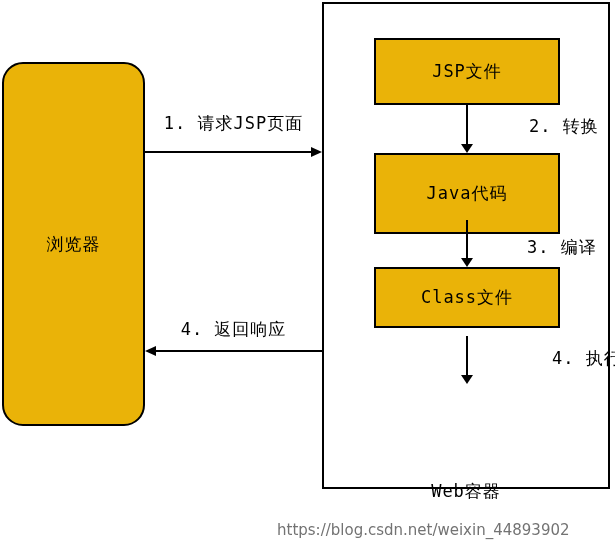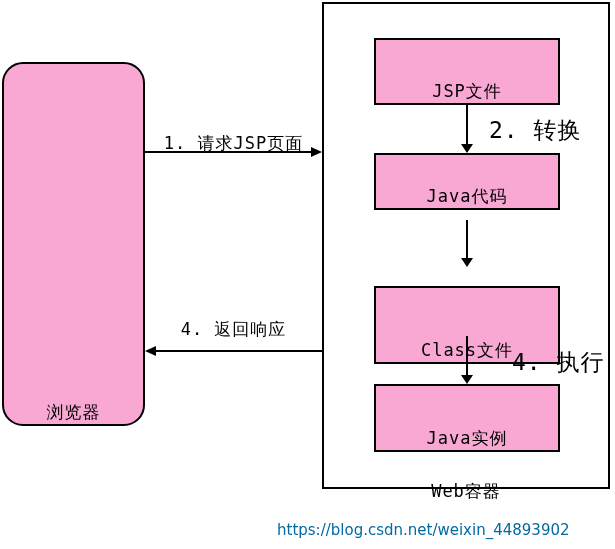--- a/index.html
+++ b/index.html
@@ -8,24 +8,24 @@
     width: 615px;
     height: 549px;
     background: #ffffff;
     font-family: "DejaVu Sans Mono", "Liberation Mono", monospace;
     color: #000000;
     overflow: hidden;
   }
   .box {
     position: absolute;
     border: 2px solid #000000;
-    background: #f9a8d4;
+    background: #eab308;
     box-sizing: border-box;
     display: flex;
-    align-items: flex-end;
+    align-items: center;
     justify-content: center;
     font-size: 17px;
     letter-spacing: 1px;
   }
   .outer-box {
     position: absolute;
     border: 2px solid #000000;
     background: #ffffff;
     box-sizing: border-box;
   }
@@ -44,23 +44,24 @@
     border-left: 11px solid #000000;
   }
   .arrowhead-left {
     position: absolute; width: 0; height: 0;
     border-top: 5px solid transparent;
     border-bottom: 5px solid transparent;
     border-right: 11px solid #000000;
   }
   .arrow-label {
     position: absolute;
-    font-size: 23px;
+    font-size: 17px;
     letter-spacing: 1px;
     white-space: nowrap;
+    margin-left: 40px;
   }
   .centered-label {
     position: absolute;
     font-size: 17px;
     letter-spacing: 1px;
     text-align: center;
     white-space: nowrap;
   }
   .watermark {
     position: absolute;
@@ -77,48 +78,46 @@
   <div class="box" style="left:2px; top:62px; width:143px; height:364px;border-radius:21px;">
     <span>浏览器</span>
   </div>
 
   <div class="outer-box" style="left:322px; top:2px; width:288px; height:487px;"></div>
 
   <div class="box" style="left:374px; top:38px; width:186px; height:67px;">
     <span>JSP文件</span>
   </div>
 
-  <div class="box" style="left:374px; top:153px; width:186px; height:57px;">
+  <div class="box" style="left:374px; top:153px; width:186px; height:81px;">
     <span>Java代码</span>
   </div>
 
-  <div class="box" style="left:374px; top:267px; width:186px; height:78px;margin-top:19px;">
+  <div class="box" style="left:374px; top:267px; width:186px; height:61px;">
     <span>Class文件</span>
   </div>
 
-  <div class="box" style="left:374px; top:384px; width:186px; height:68px;">
-    <span>Java实例</span>
-  </div>
 
   <div class="hline" style="left:145px; top:151px; width:167px;"></div>
   <div class="arrowhead-right" style="left:311px; top:147px;"></div>
-  <div class="centered-label" style="left:150px; top:132px; width:167px;text-align:center;">1. 请求JSP页面</div>
+  <div class="centered-label" style="left:150px; top:112px; width:167px;text-align:center;">1. 请求JSP页面</div>
 
   <div class="vline" style="left:466px; top:105px; height:42px;"></div>
   <div class="arrowhead-down" style="left:461px; top:144px;"></div>
   <div class="arrow-label" style="left:489px; top:115px;">2. 转换</div>
 
   <div class="vline" style="left:466px; top:220px; height:41px;"></div>
   <div class="arrowhead-down" style="left:461px; top:258px;"></div>
+  <div class="arrow-label" style="left:487px; top:236px;">3. 编译</div>
 
   <div class="vline" style="left:466px; top:336px; height:42px;"></div>
   <div class="arrowhead-down" style="left:461px; top:375px;"></div>
   <div class="arrow-label" style="left:512px; top:347px;">4. 执行</div>
 
   <div class="hline" style="left:155px; top:350px; width:167px;"></div>
   <div class="arrowhead-left" style="left:145px; top:346px;"></div>
   <div class="centered-label" style="left:150px; top:318px; width:167px;">4. 返回响应</div>
 
   <div class="centered-label" style="left:322px; top:480px; width:288px;">Web容器</div>
 
-  <div class="watermark" style="left: 277px; top: 521px; color: #0369a1;">https://blog.csdn.net/weixin_44893902</div>
+  <div class="watermark" style="left: 277px; top: 521px; color: #737373;">https://blog.csdn.net/weixin_44893902</div>
 
 </div>
 
 </body></html>

